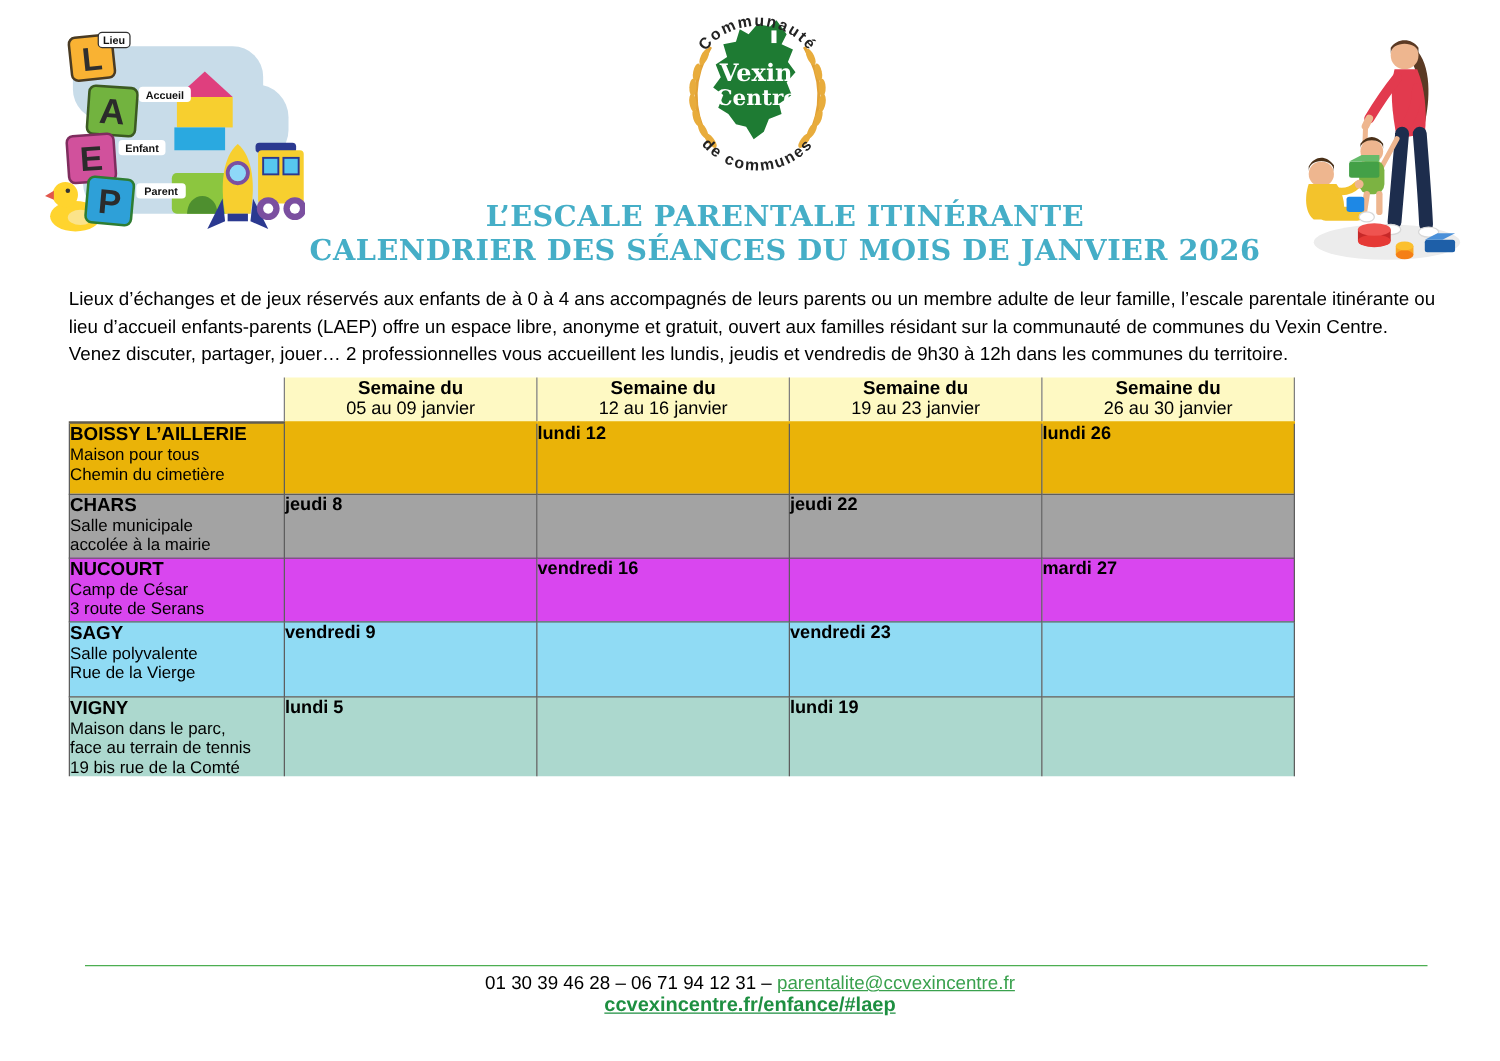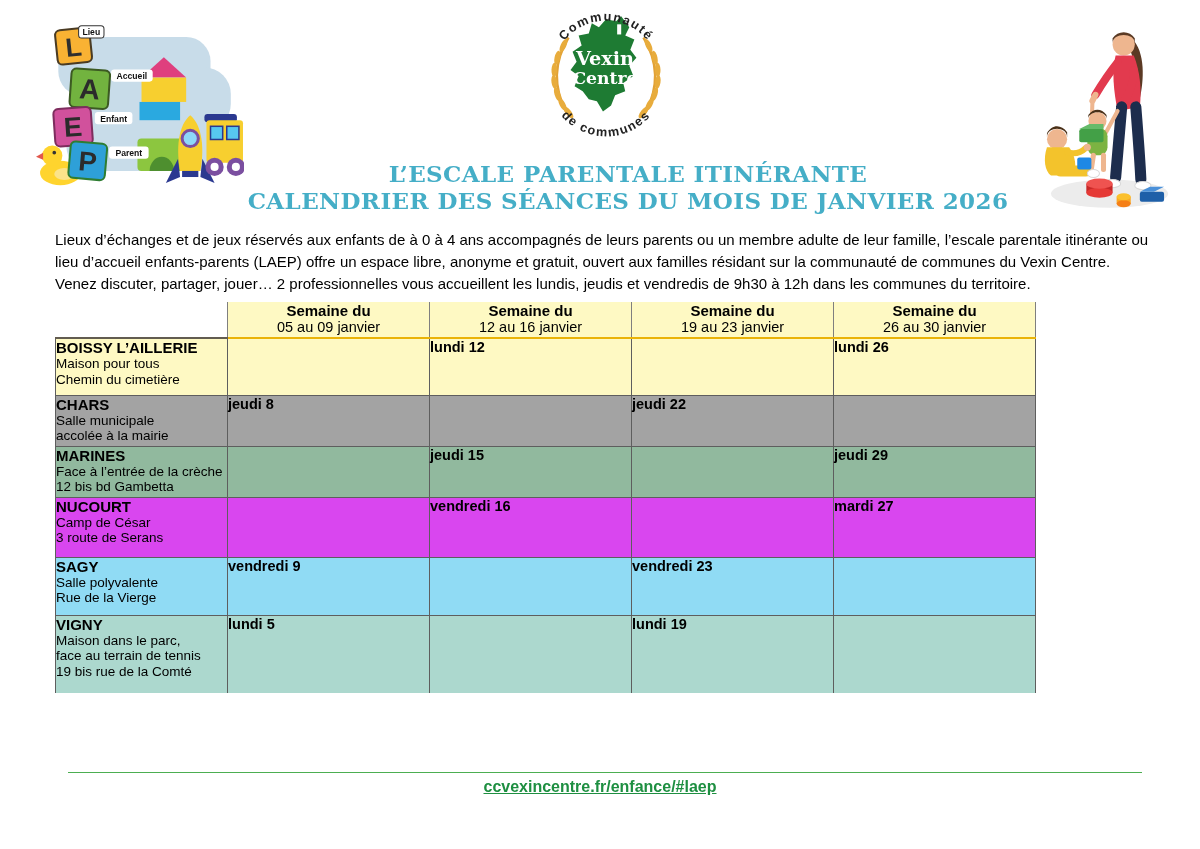--- a/index.html
+++ b/index.html
@@ -245,52 +245,41 @@
         <div class="wk-label">Semaine du</div>
         <div class="wk-range">19 au 23 janvier</div>
       </th>
       <th class="week-th">
         <div class="wk-label">Semaine du</div>
         <div class="wk-range">26 au 30 janvier</div>
       </th>
     </tr>
   </thead>
   <tbody id="cal-body">
-      <tr style="background: #fef9c3;">
+      <tr style="background: #eab308;">
         <td class="commune-cell">
           <div class="commune-name">BOISSY L’AILLERIE</div>
           <div class="commune-addr">Maison pour tous</div>
           <div class="commune-addr">Chemin du cimetière</div>
         </td>
         <td class="date-cell"></td>
         <td class="date-cell">lundi 12</td>
         <td class="date-cell"></td>
         <td class="date-cell">lundi 26</td>
       </tr>
       <tr style="background: #a3a3a3;">
         <td class="commune-cell">
           <div class="commune-name">CHARS</div>
           <div class="commune-addr">Salle municipale</div>
           <div class="commune-addr">accolée à la mairie</div>
         </td>
         <td class="date-cell">jeudi 8</td>
         <td class="date-cell"></td>
         <td class="date-cell">jeudi 22</td>
         <td class="date-cell"></td>
-      </tr>
-      <tr style="background: rgb(145, 185, 158);">
-        <td class="commune-cell">
-          <div class="commune-name">MARINES</div>
-          <div class="commune-addr">Face à l’entrée de la crèche</div>
-          <div class="commune-addr">12 bis bd Gambetta</div>
-        </td>
-        <td class="date-cell"></td>
-        <td class="date-cell">jeudi 15</td>
-        <td class="date-cell"></td>
-        <td class="date-cell">jeudi 29</td>
       </tr>
       <tr style="background: #d946ef;">
         <td class="commune-cell">
           <div class="commune-name">NUCOURT</div>
           <div class="commune-addr">Camp de César</div>
           <div class="commune-addr">3 route de Serans</div>
         </td>
         <td class="date-cell"></td>
         <td class="date-cell">vendredi 16</td>
         <td class="date-cell"></td>
@@ -317,14 +306,15 @@
         <td class="date-cell">lundi 5</td>
         <td class="date-cell"></td>
         <td class="date-cell">lundi 19</td>
         <td class="date-cell"></td>
       </tr>
     </tbody>
 </table>
 
 <div class="footer-rule" style="border-top-color: rgb(76, 174, 81);"></div>
 <div class="footer">
+  <div class="footer-line2"><span>01 30 39 46 28 – 06 71 94 12 31 – </span><a class="email-link" href="#" style="color: rgb(58, 161, 78);">parentalite@ccvexincentre.fr</a></div>
   <a class="site-link" href="#" style="color: rgb(30, 143, 65);">ccvexincentre.fr/enfance/#laep</a>
 </div>
 
 </body></html>

